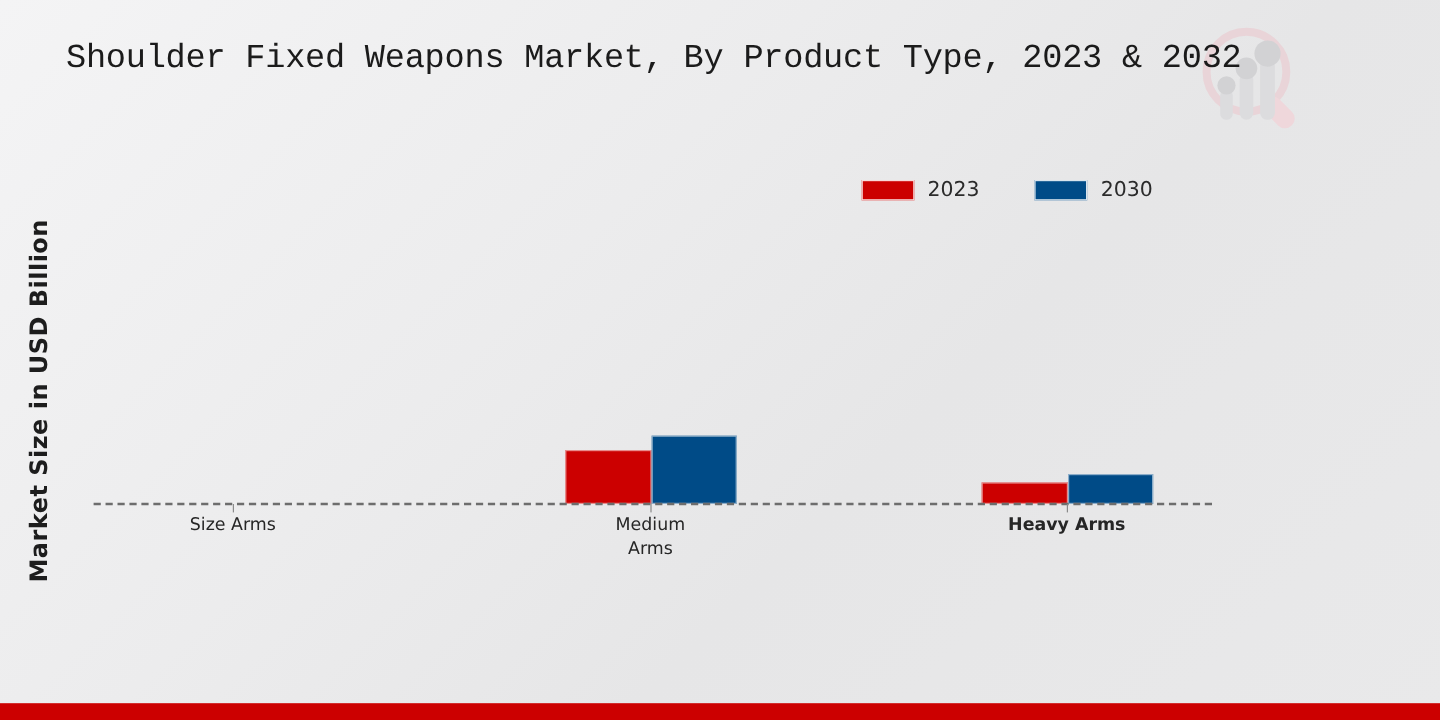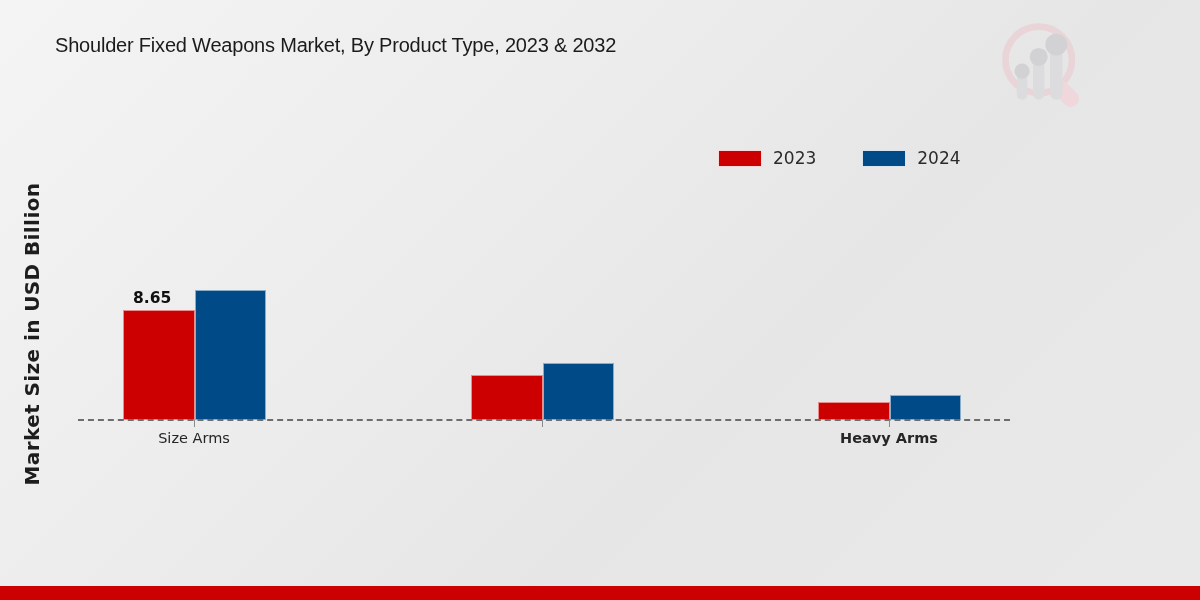--- a/index.html
+++ b/index.html
@@ -30,26 +30,26 @@
     opacity: 1;
     pointer-events: none;
   }
 
   
   .chart-title {
     position: absolute;
     left: 55px;
     top: 34px;
     width: 1000px;
-    font-size: 20px;
+    font-size: 28px;
     font-weight: 400;
     color: #1b1b1b;
     letter-spacing: -0.2px;
     white-space: nowrap;
-    font-family: Liberation Sans, sans-serif;
+    font-family: Liberation Mono, monospace;
   }
 
   
   .legend {
     position: absolute;
     left: 718px;
     top: 148px;
     display: flex;
     align-items: center;
     gap: 46px;
@@ -180,33 +180,28 @@
 
   <div class="chart-title">Shoulder Fixed Weapons Market, By Product Type, 2023 &amp; 2032</div>
 
   <div class="legend">
     <div class="legend-item">
       <span class="legend-swatch" style="background:#CC0000"></span>
       <span class="legend-label">2023</span>
     </div>
     <div class="legend-item">
       <span class="legend-swatch" style="background:#004B87"></span>
-      <span class="legend-label">2024</span>
+      <span class="legend-label">2030</span>
     </div>
   </div>
 
   <div class="y-axis-title">Market Size in USD Billion</div>
 
   <div class="plot">
 
-    <div class="group" style="left:45px; width:143px;">
-      <div class="bar red" style="left:0px;  width:72px; height:110px;"></div>
-      <div class="bar blue" style="left:72px; width:71px; height:130px;"></div>
-      <div class="value-label" style="left:10px; bottom:113px;">8.65</div>
-    </div>
 
     <div class="group" style="left:393px; width:143px;">
       <div class="bar red" style="left:0px;  width:72px; height:45px;"></div>
       <div class="bar blue" style="left:72px; width:71px; height:57px;"></div>
     </div>
 
     <div class="group" style="left:740px; width:143px;">
       <div class="bar red" style="left:0px;  width:72px; height:18px;"></div>
       <div class="bar blue" style="left:72px; width:71px; height:25px;"></div>
     </div>
@@ -214,19 +209,23 @@
 
   <div class="baseline"></div>
 
   <div class="tick" style="left:194px;"></div>
   <div class="tick" style="left:542px;"></div>
   <div class="tick" style="left:889px;"></div>
 
   <div class="cat-label" style="left:124px; width:140px;">
     <div>Size Arms</div>
   </div>
+  <div class="cat-label" style="left:472px; width:140px;">
+    <div>Medium</div>
+    <div>Arms</div>
+  </div>
   <div class="cat-label" style="left:819px; width:140px;font-weight:bold;">
     <div>Heavy Arms</div>
   </div>
 
   <div class="bottom-strip"></div>
 
 </div>
 
 </body></html>

